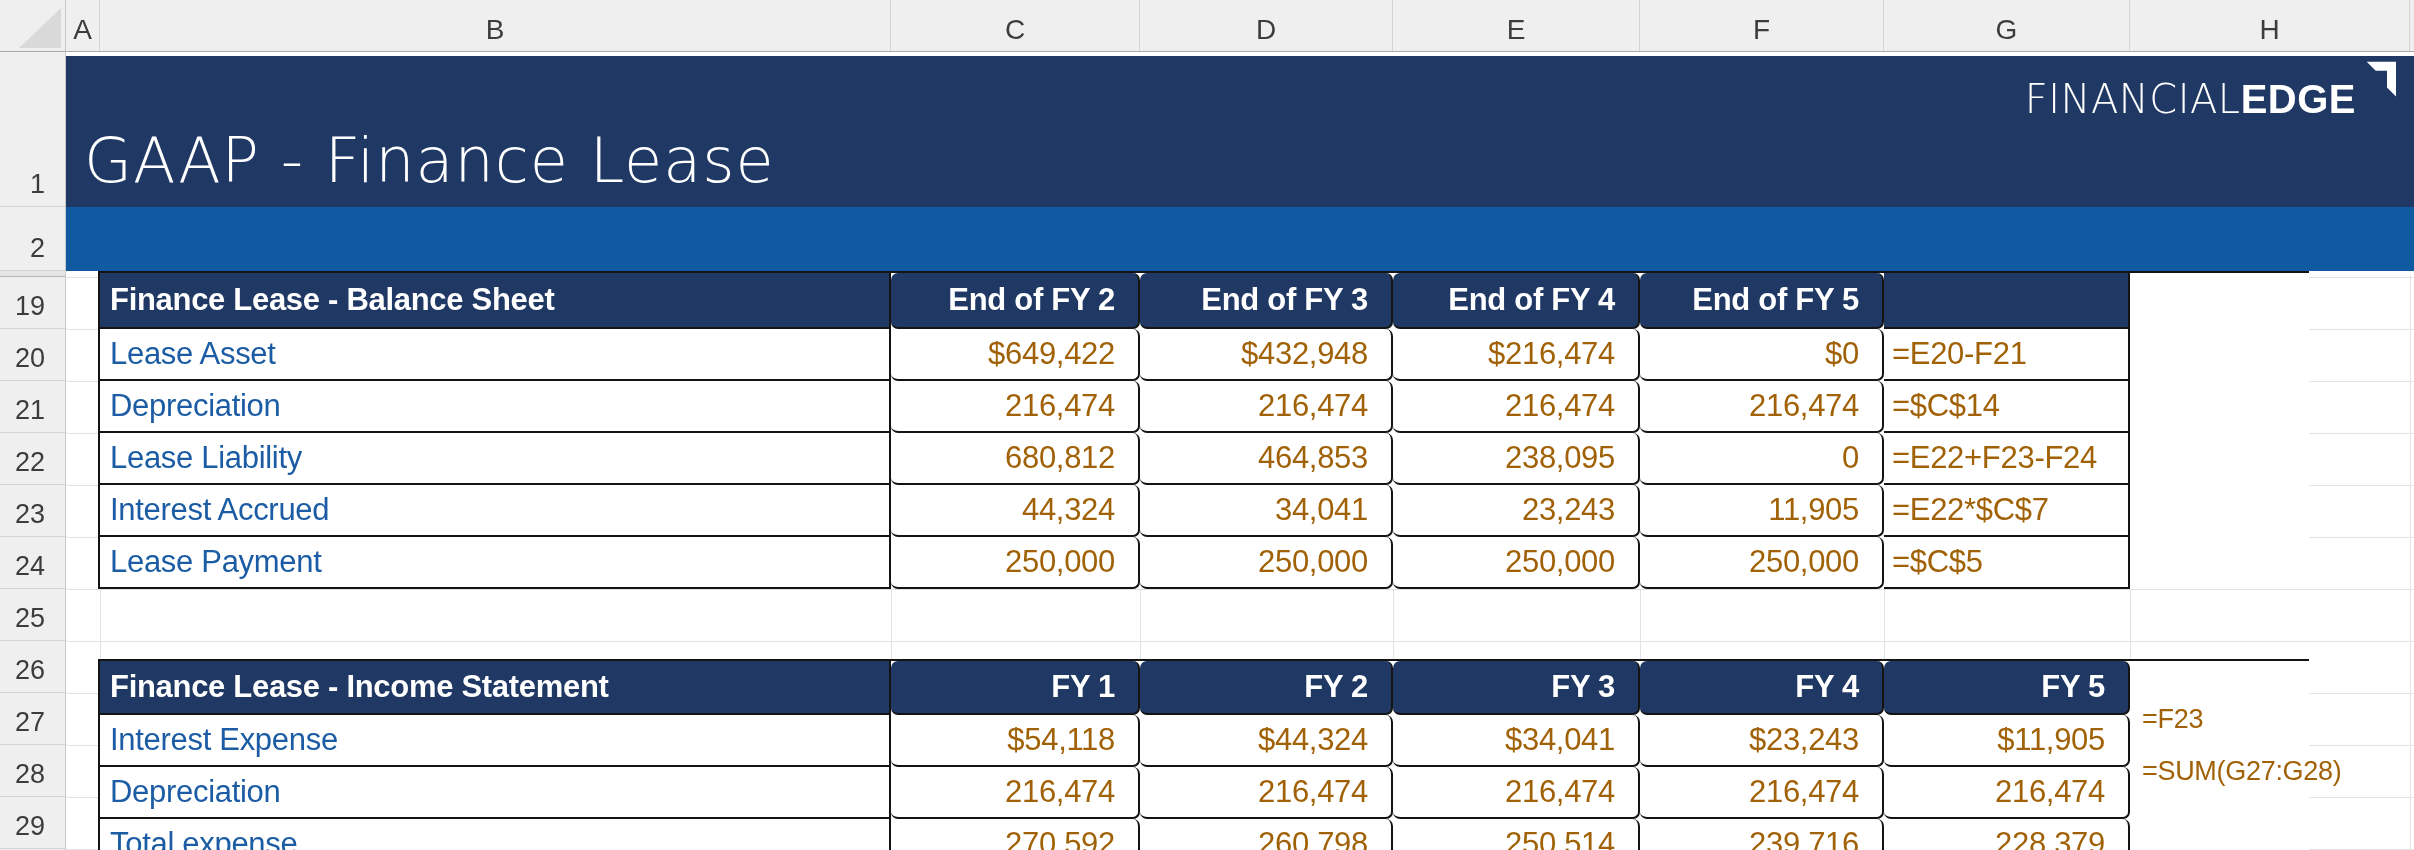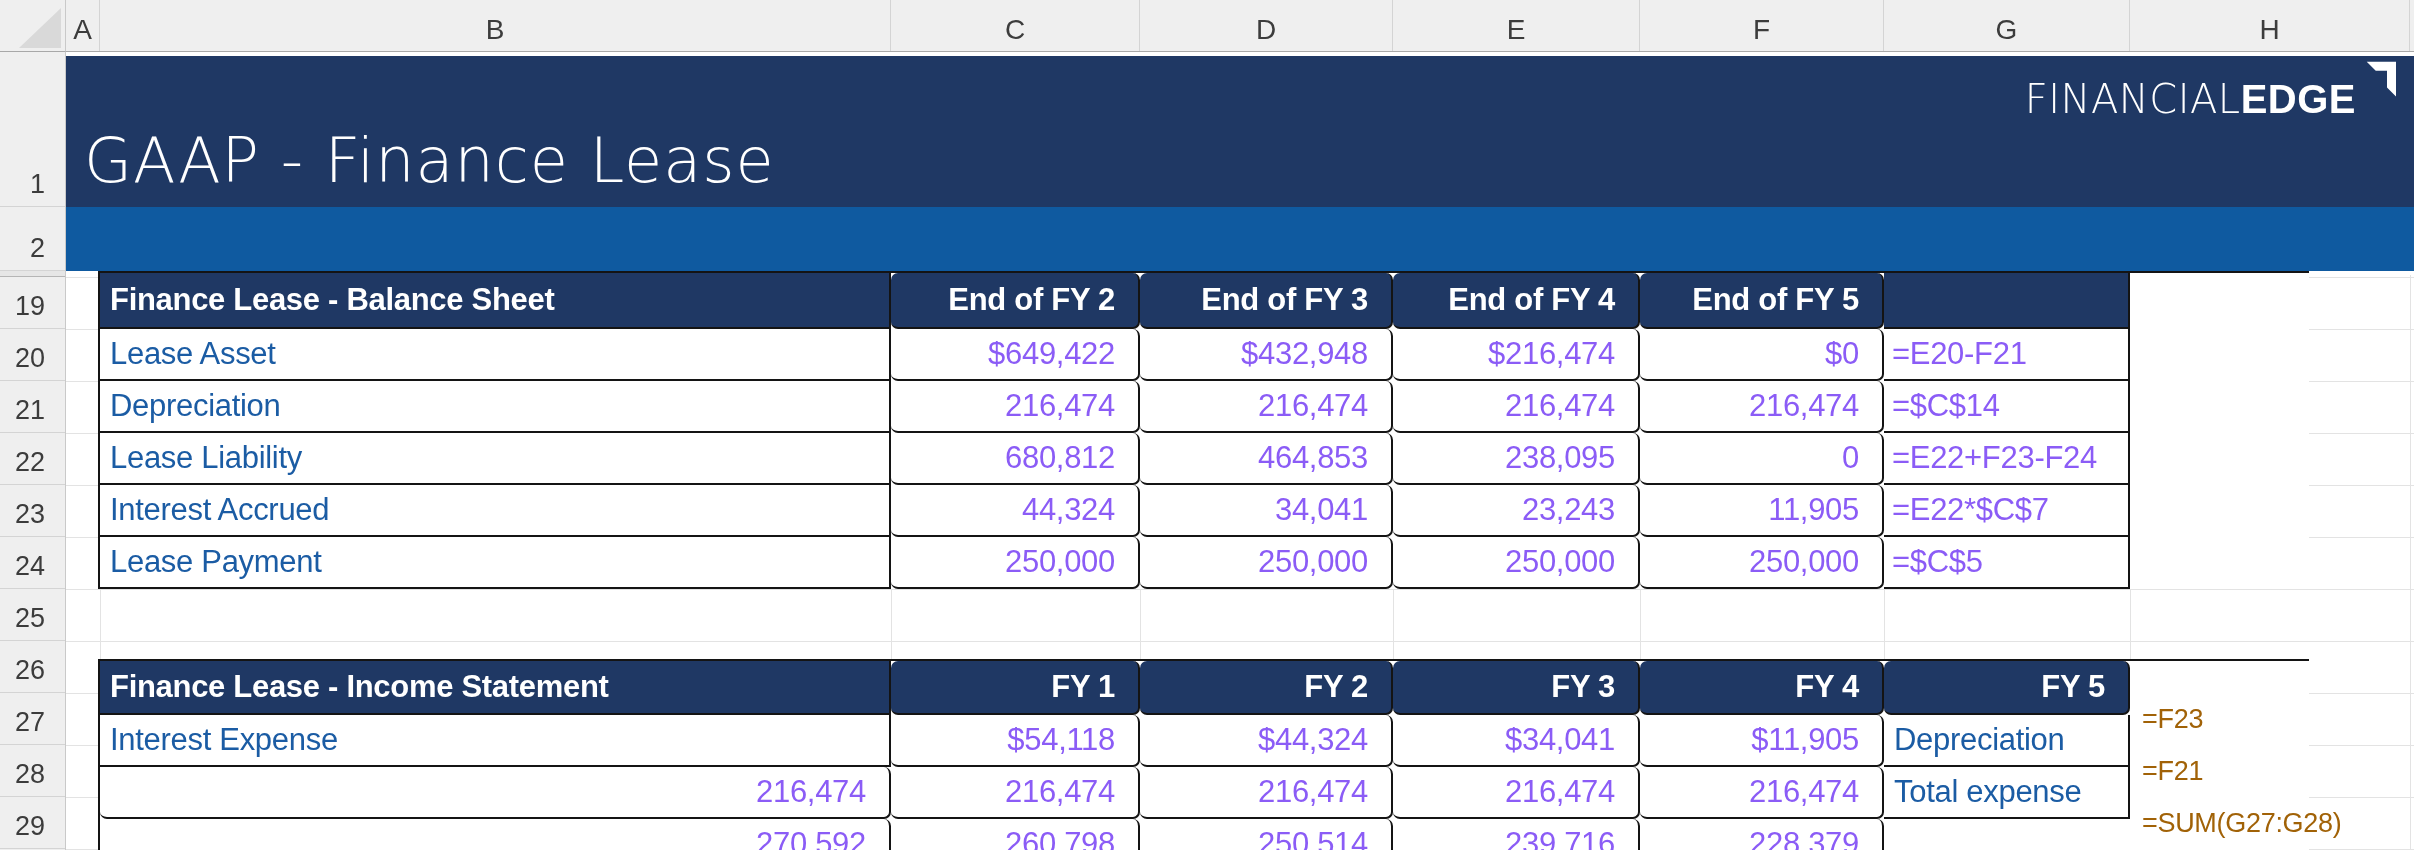--- a/index.html
+++ b/index.html
@@ -72,21 +72,21 @@
   .xtable{
     position:absolute;left:98px;width:2211px;z-index:3;
     display:grid;grid-template-columns:791px 249px 253px 247px 244px 246px;
     border-top:2px solid #141414;border-left:2px solid #141414;
     box-sizing:border-box;background:#ffffff;
   }
   .t1{top:271px;grid-template-rows:56px repeat(5,52px);}
   .t2{top:639px;grid-template-rows:54px repeat(3,52px);margin-top:20px;}
   .cell{
     box-sizing:border-box;border-right:2px solid #141414;border-bottom:2px solid #141414;
-    display:flex;align-items:center;font-size:31px;color:#8b5cf6;overflow:hidden;
+    display:flex;align-items:center;font-size:31px;color:#a16207;overflow:hidden;
     background:#fff;letter-spacing:-0.3px;
   }
   .cell.hdr{background:#1f3864;color:#ffffff;font-weight:bold;}
   .cell.lbl{color:#1b5ca4;padding-left:10px;}
   .cell.ttl{padding-left:10px;justify-content:flex-start;}
   .cell.num{justify-content:flex-end;padding-right:23px;border-radius:7px;}
   .cell.fx{justify-content:flex-start;padding-left:8px;}
   
   .formulas2{position:absolute;left:2136px;top:693px;z-index:3;}
   .formulas2 .frow{
@@ -201,36 +201,36 @@
     <div class="cell hdr num">FY 1</div>
     <div class="cell hdr num">FY 2</div>
     <div class="cell hdr num">FY 3</div>
     <div class="cell hdr num">FY 4</div>
     <div class="cell hdr num">FY 5</div>
 
     <div class="cell lbl">Interest Expense</div>
     <div class="cell num">$54,118</div>
     <div class="cell num">$44,324</div>
     <div class="cell num">$34,041</div>
+    <div class="cell num">$23,243</div>
     <div class="cell num">$11,905</div>
 
     <div class="cell lbl">Depreciation</div>
     <div class="cell num">216,474</div>
     <div class="cell num">216,474</div>
     <div class="cell num">216,474</div>
     <div class="cell num">216,474</div>
     <div class="cell num">216,474</div>
 
     <div class="cell lbl">Total expense</div>
     <div class="cell num">270,592</div>
     <div class="cell num">260,798</div>
     <div class="cell num">250,514</div>
     <div class="cell num">239,716</div>
     <div class="cell num">228,379</div>
   </div>
 
   <div class="formulas2">
     <div class="frow">=F23</div>
-    <div class="frow">=F21</div>
     <div class="frow">=SUM(G27:G28)</div>
   </div>
 
 </div>
 
 </body></html>

